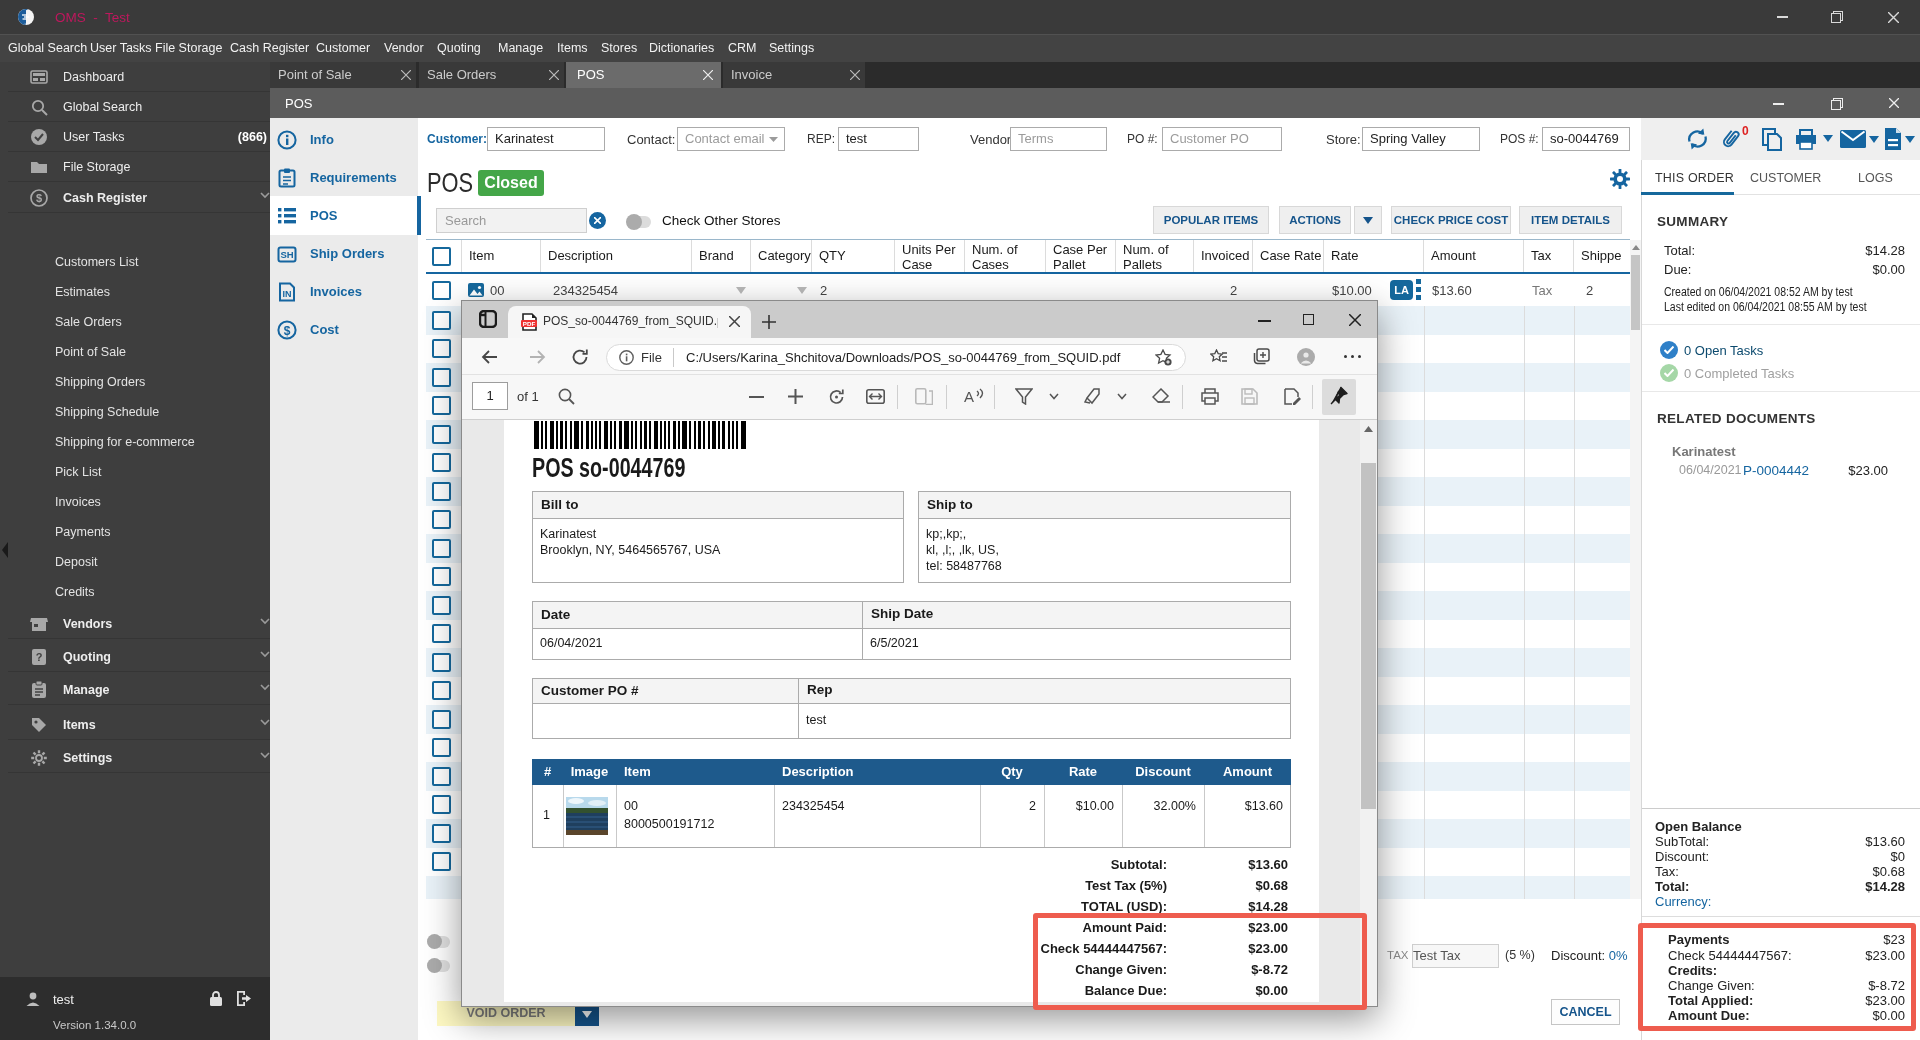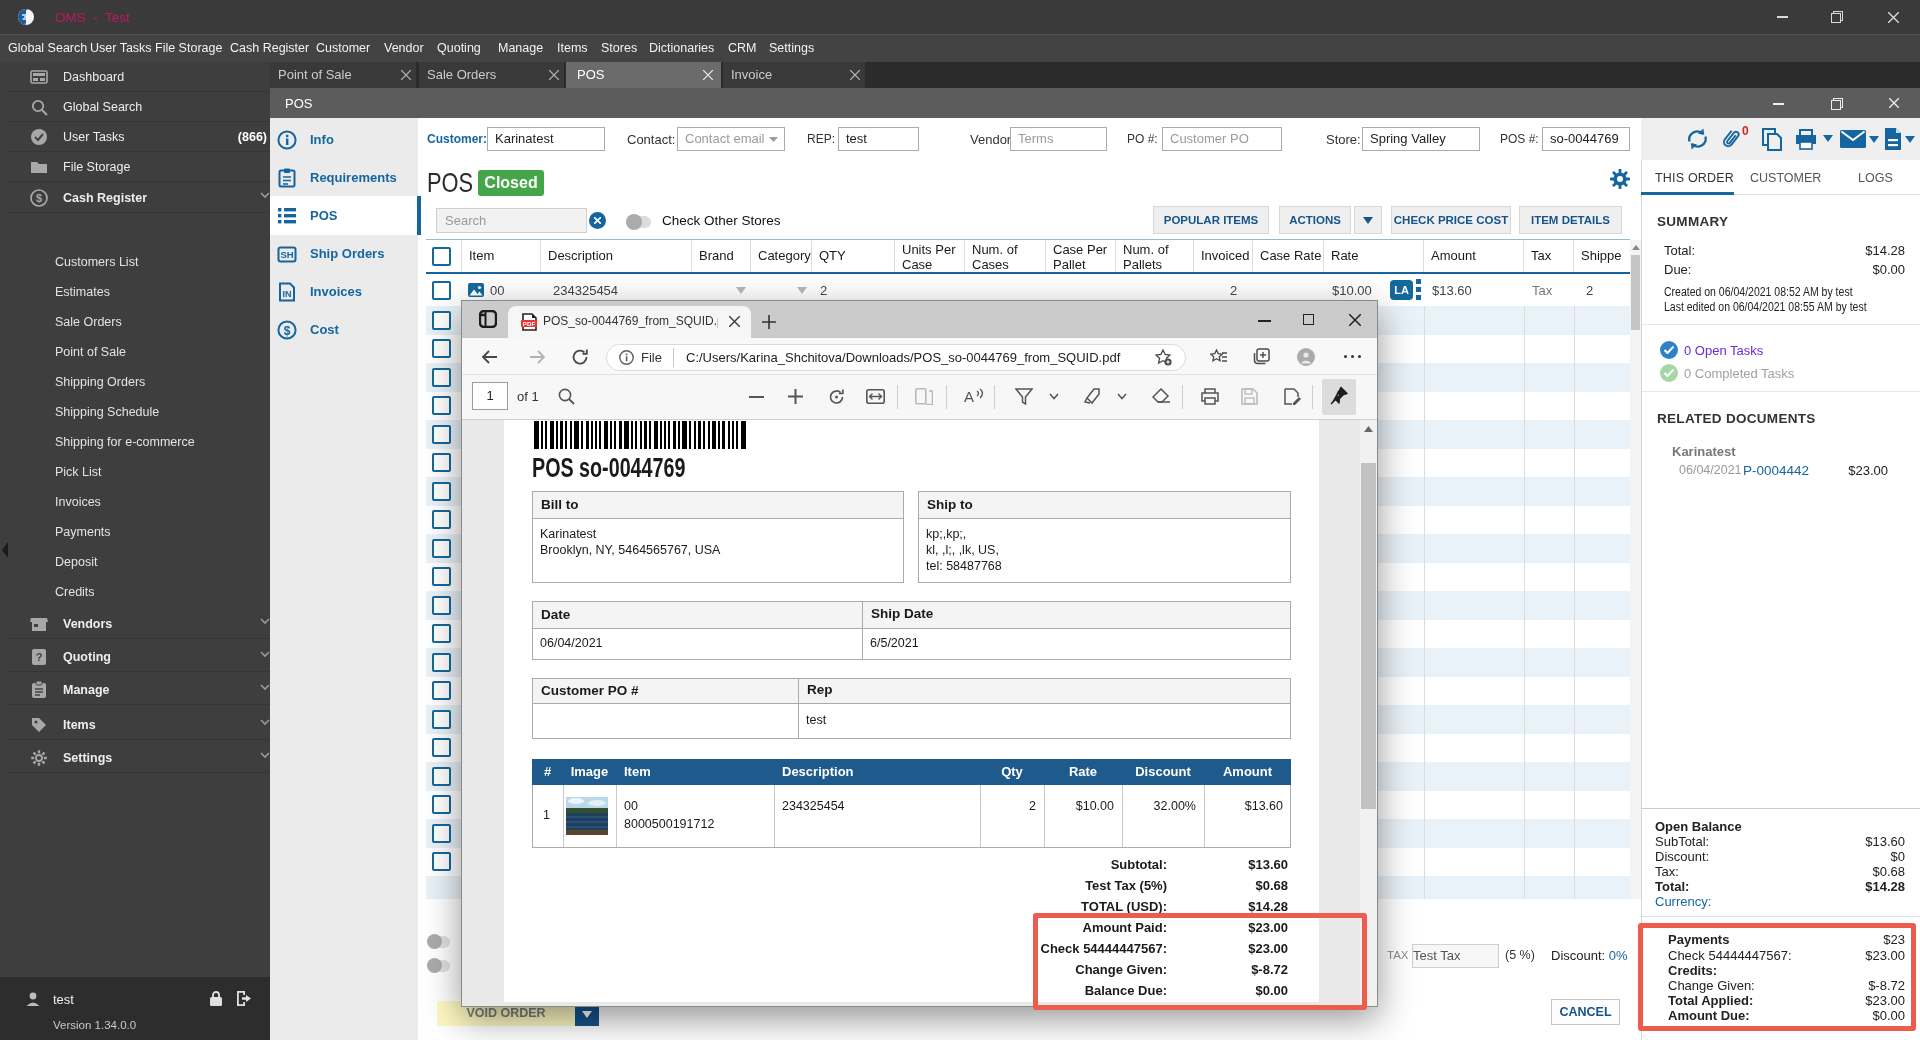--- a/index.html
+++ b/index.html
@@ -597,21 +597,21 @@
 <div class="a" style="left:1805px;top:243px;width:100px;text-align:right;font-size:13px;color:#222">$14.28</div>
 <div class="a" style="left:1664px;top:262px;font-size:13px;color:#222">Due:</div>
 <div class="a" style="left:1805px;top:262px;width:100px;text-align:right;font-size:13px;color:#222">$0.00</div>
 <div class="a" style="left:1664px;top:285px;font-size:12.5px;color:#222;transform:scaleX(0.84);transform-origin:0 0;white-space:nowrap">Created on 06/04/2021 08:52 AM by test</div>
 <div class="a" style="left:1664px;top:300px;font-size:12.5px;color:#222;transform:scaleX(0.84);transform-origin:0 0;white-space:nowrap">Last edited on 06/04/2021 08:55 AM by test</div>
 <div class="a" style="left:1642px;top:324px;width:278px;height:1px;background:#e8e8e8"></div>
 <div class="a" style="left:1660px;top:341px;width:18px;height:18px;border-radius:50%;background:#2f80c8"></div>
 <svg class="ico" style="left:1664px;top:346px" width="10" height="8">
         <path d="M0.5 4 L3.5 7 L9.5 0.5" stroke="#fff" stroke-width="2" fill="none"></path>
       </svg>
-<div class="a" style="left:1684px;top:343px;font-size:13px;color:#6d28d9">0 Open Tasks</div>
+<div class="a" style="left:1684px;top:343px;font-size:13px;color:#0c4a6e">0 Open Tasks</div>
 <div class="a" style="left:1660px;top:364px;width:18px;height:18px;border-radius:50%;background:#a5d7a7"></div>
 <svg class="ico" style="left:1664px;top:369px" width="10" height="8">
         <path d="M0.5 4 L3.5 7 L9.5 0.5" stroke="#fff" stroke-width="2" fill="none"></path>
       </svg>
 <div class="a" style="left:1684px;top:366px;font-size:13px;color:#a0a0a0">0 Completed Tasks</div>
 <div class="a" style="left:1642px;top:391px;width:278px;height:1px;background:#e8e8e8"></div>
 <div class="a" style="left:1657px;top:411px;font-size:13.5px;font-weight:bold;color:#333;letter-spacing:.3px">RELATED DOCUMENTS</div>
 <div class="a" style="left:1672px;top:444px;font-size:13px;font-weight:bold;color:#777">Karinatest</div>
 <div class="a" style="left:1679px;top:463px;font-size:12.5px;color:#999">06/04/2021</div>
 <div class="a" style="left:1743px;top:463px;font-size:13.5px;color:#1565a0">P-0004442</div>

